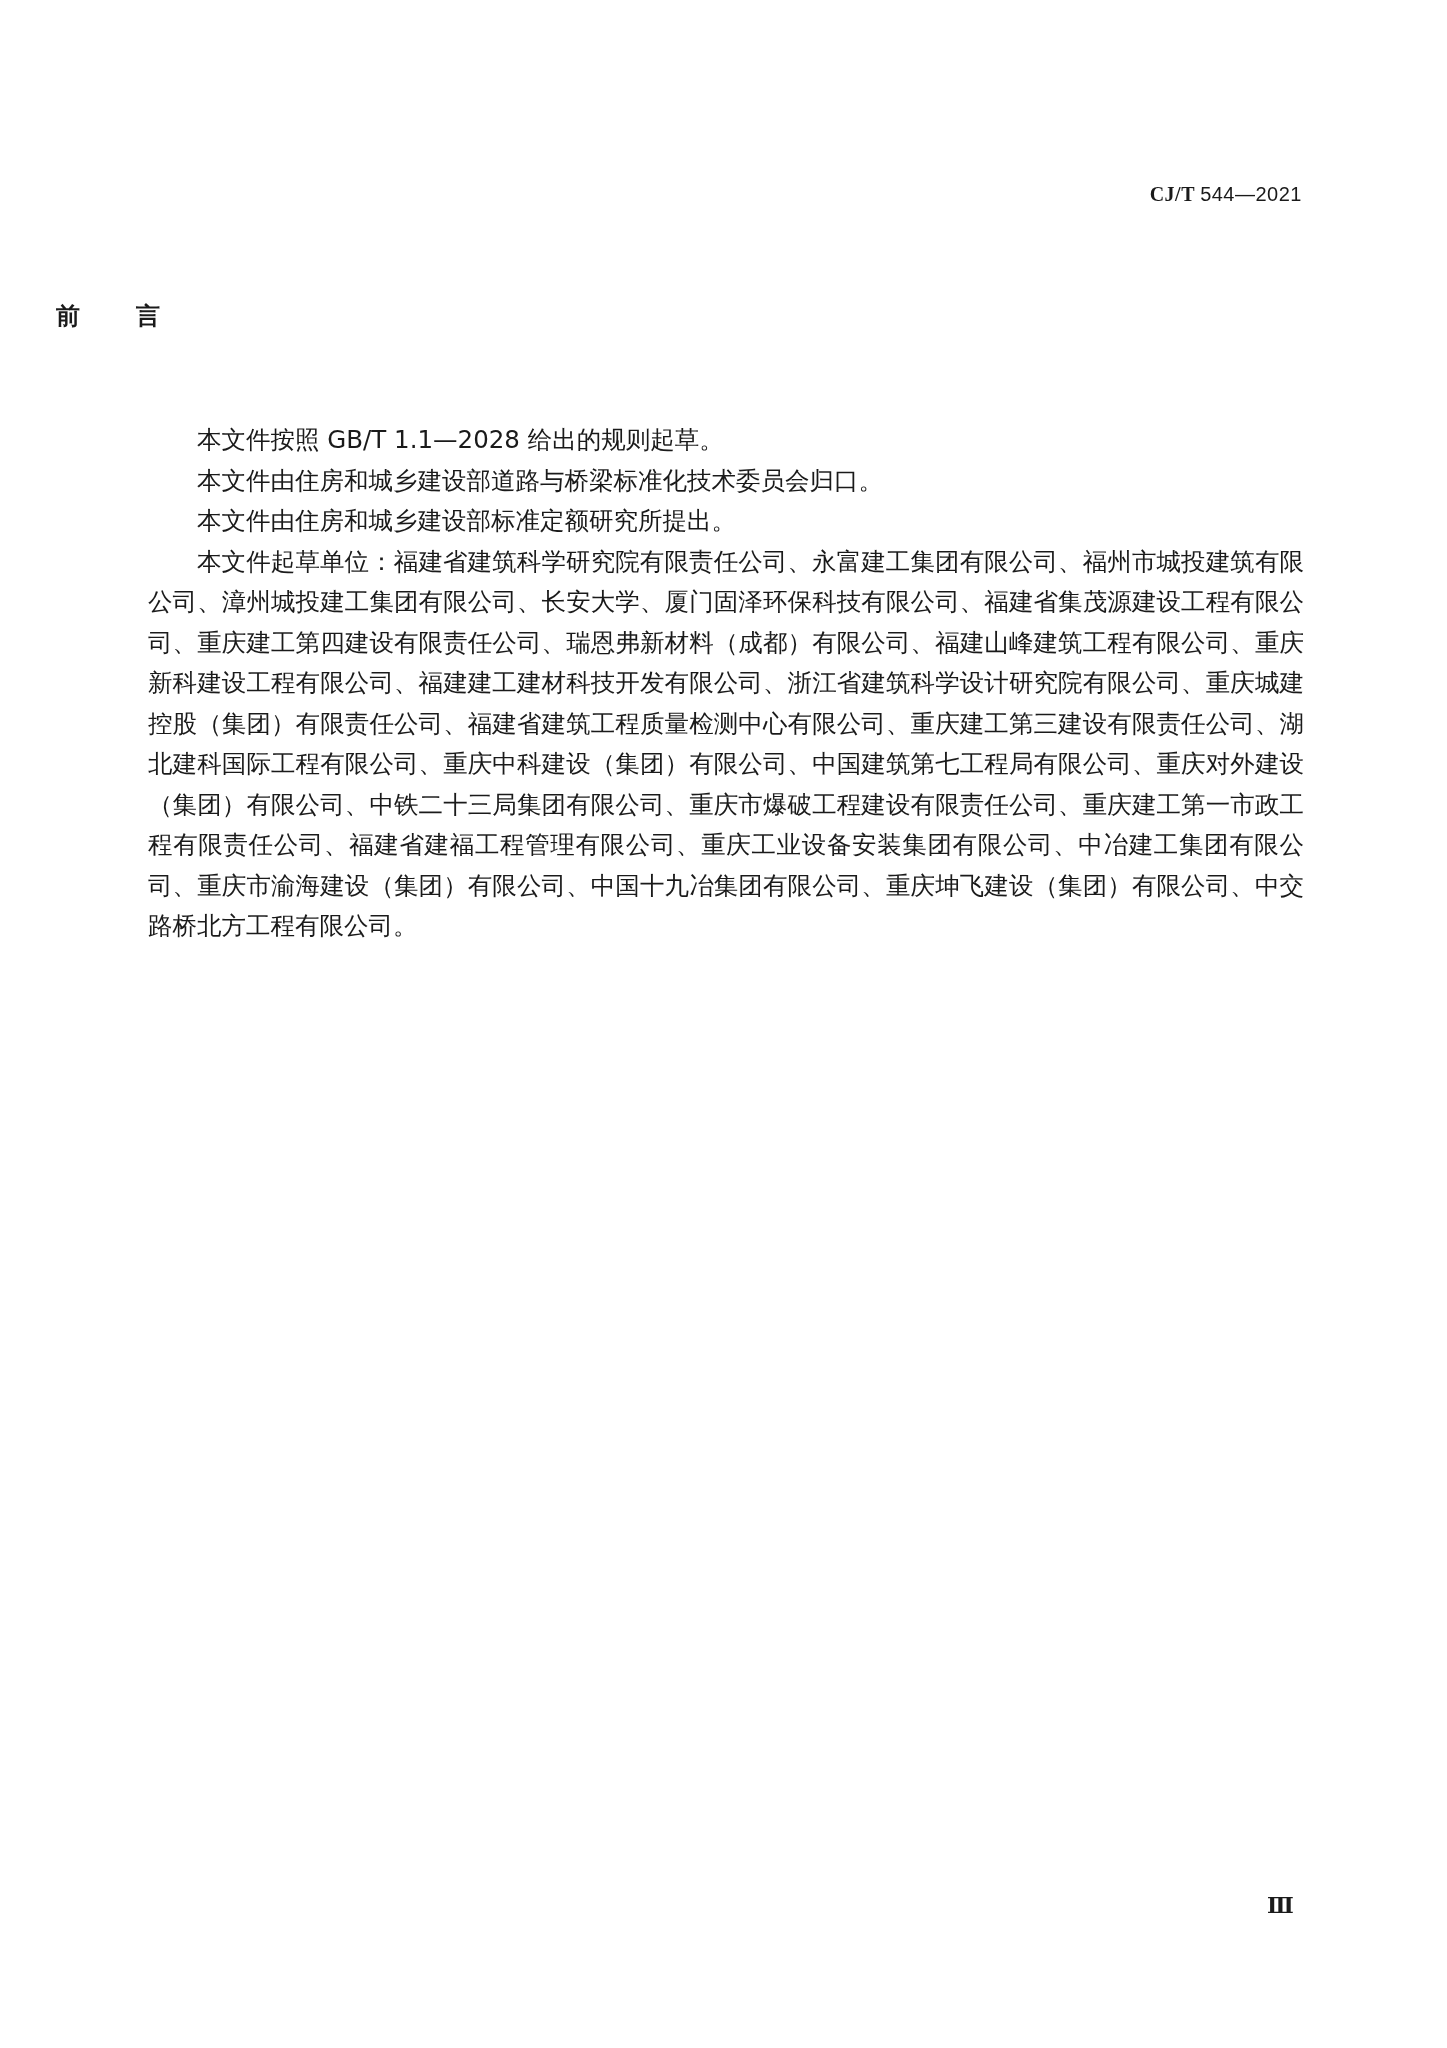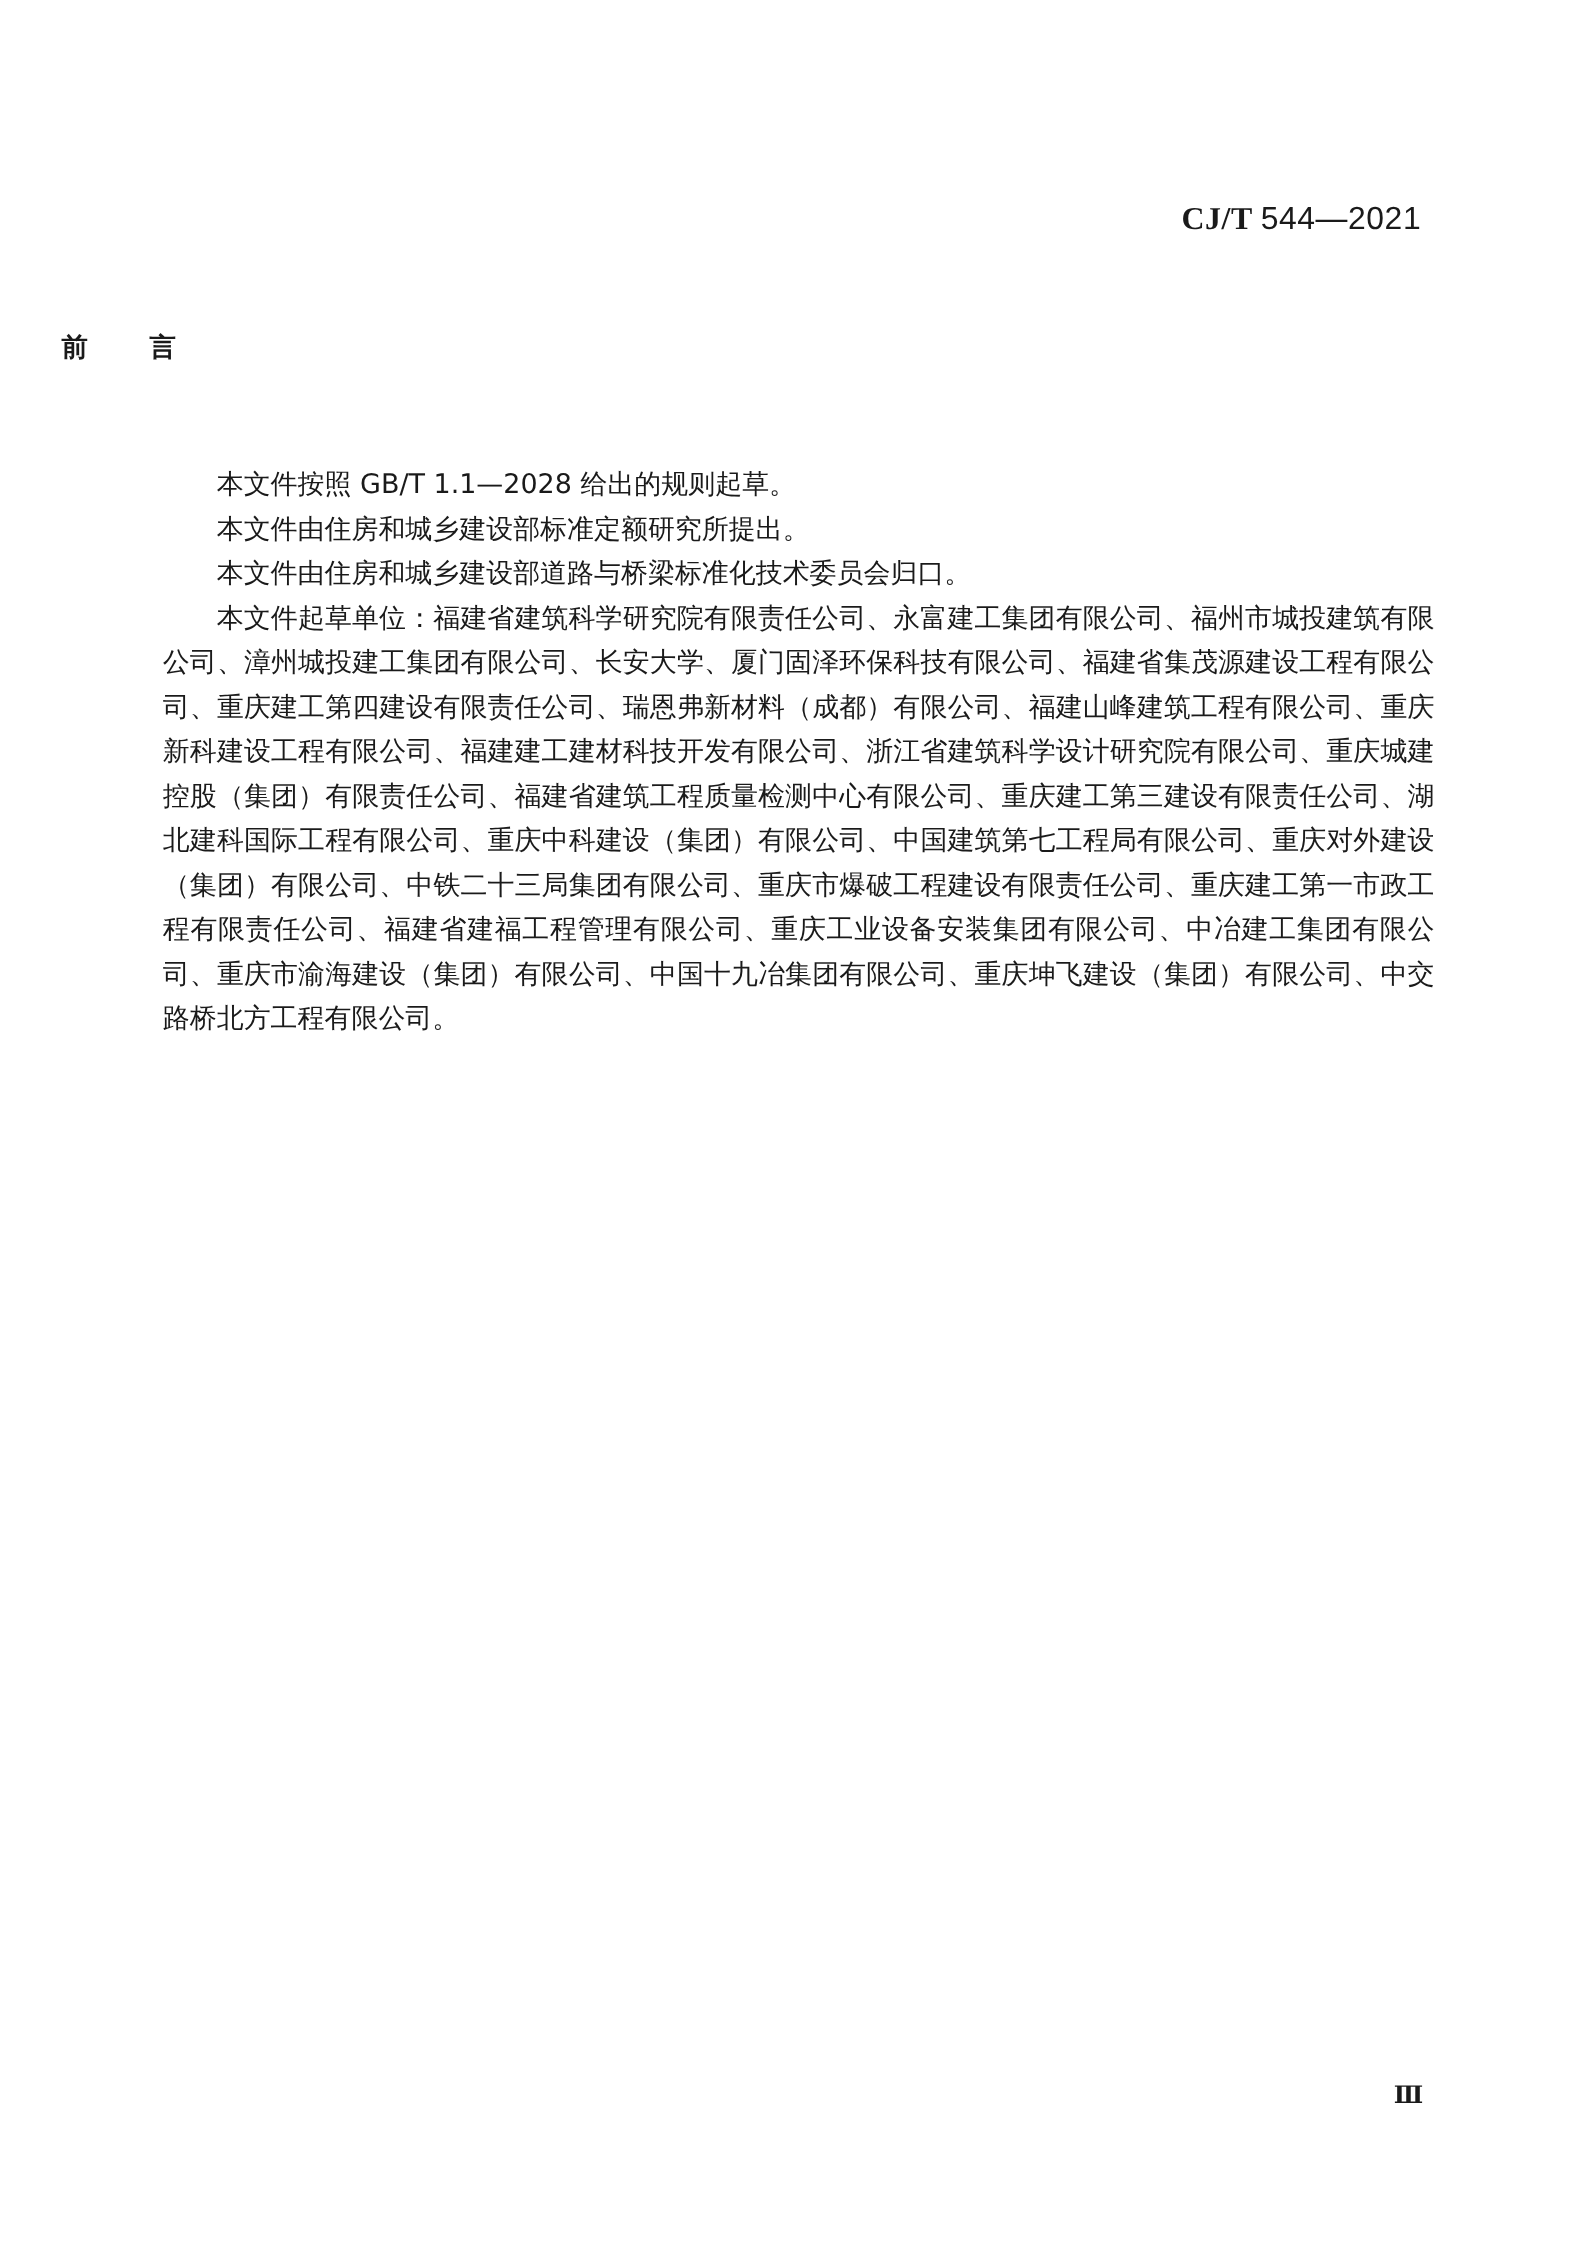--- a/index.html
+++ b/index.html
@@ -11,24 +11,24 @@
       width: 1447px;
       height: 2048px;
       position: relative;
       overflow: hidden;
       color: #1a1a1a;
       font-family: "DejaVu Sans", "Liberation Sans", sans-serif;
     }
     .std-code {
       position: absolute;
       top: 183px;
-      right: 155px;
+      right: 145px;
       font-family: "Liberation Serif", "DejaVu Serif", serif;
       font-weight: bold;
-      font-size: 29px;
+      font-size: 20px;
       letter-spacing: 0.5px;
     }
     .std-code .num {
       font-family: "Liberation Sans", "DejaVu Sans", sans-serif;
       font-weight: normal;
     }
     .page-title {
       position: absolute;
       top: 300px;
       left: 0;
@@ -65,18 +65,18 @@
   </style>
 </head>
 <body>
 
 <div class="std-code"><span>CJ/T </span><span class="num">544—2021</span></div>
 
 <div class="page-title">前言</div>
 
 <div class="body-text">
   <p class="para">本文件按照 GB/T 1.1—2028 给出的规则起草。</p>
+  <p class="para">本文件由住房和城乡建设部道路与桥梁标准化技术委员会归口。</p>
   <p class="para">本文件由住房和城乡建设部标准定额研究所提出。</p>
-  <p class="para">本文件由住房和城乡建设部道路与桥梁标准化技术委员会归口。</p>
   <p class="para">本文件起草单位：福建省建筑科学研究院有限责任公司、永富建工集团有限公司、福州市城投建筑有限公司、漳州城投建工集团有限公司、长安大学、厦门固泽环保科技有限公司、福建省集茂源建设工程有限公司、重庆建工第四建设有限责任公司、瑞恩弗新材料（成都）有限公司、福建山峰建筑工程有限公司、重庆新科建设工程有限公司、福建建工建材科技开发有限公司、浙江省建筑科学设计研究院有限公司、重庆城建控股（集团）有限责任公司、福建省建筑工程质量检测中心有限公司、重庆建工第三建设有限责任公司、湖北建科国际工程有限公司、重庆中科建设（集团）有限公司、中国建筑第七工程局有限公司、重庆对外建设（集团）有限公司、中铁二十三局集团有限公司、重庆市爆破工程建设有限责任公司、重庆建工第一市政工程有限责任公司、福建省建福工程管理有限公司、重庆工业设备安装集团有限公司、中冶建工集团有限公司、重庆市渝海建设（集团）有限公司、中国十九冶集团有限公司、重庆坤飞建设（集团）有限公司、中交路桥北方工程有限公司。</p>
 </div>
 
 <div class="page-number">Ⅲ</div>
 
 </body></html>

